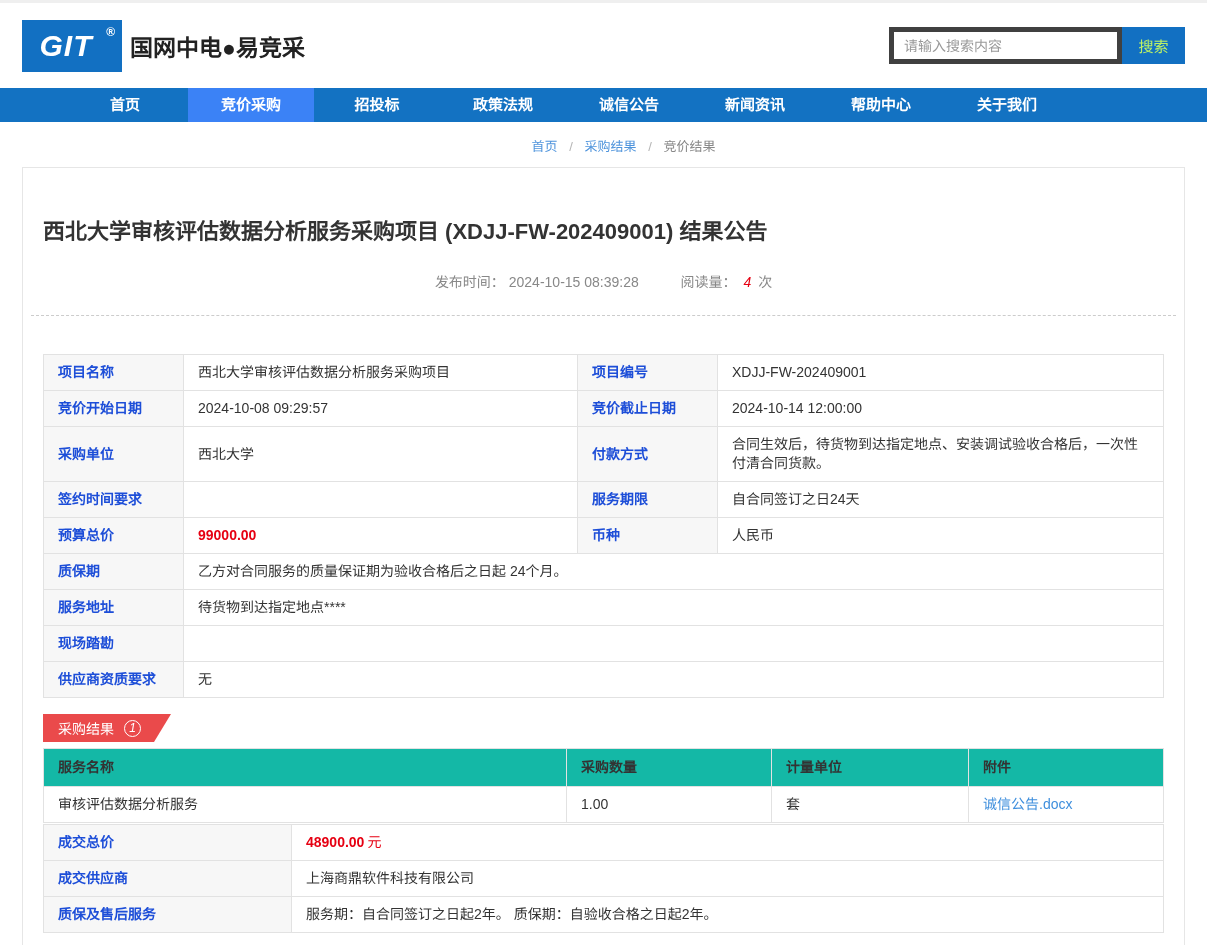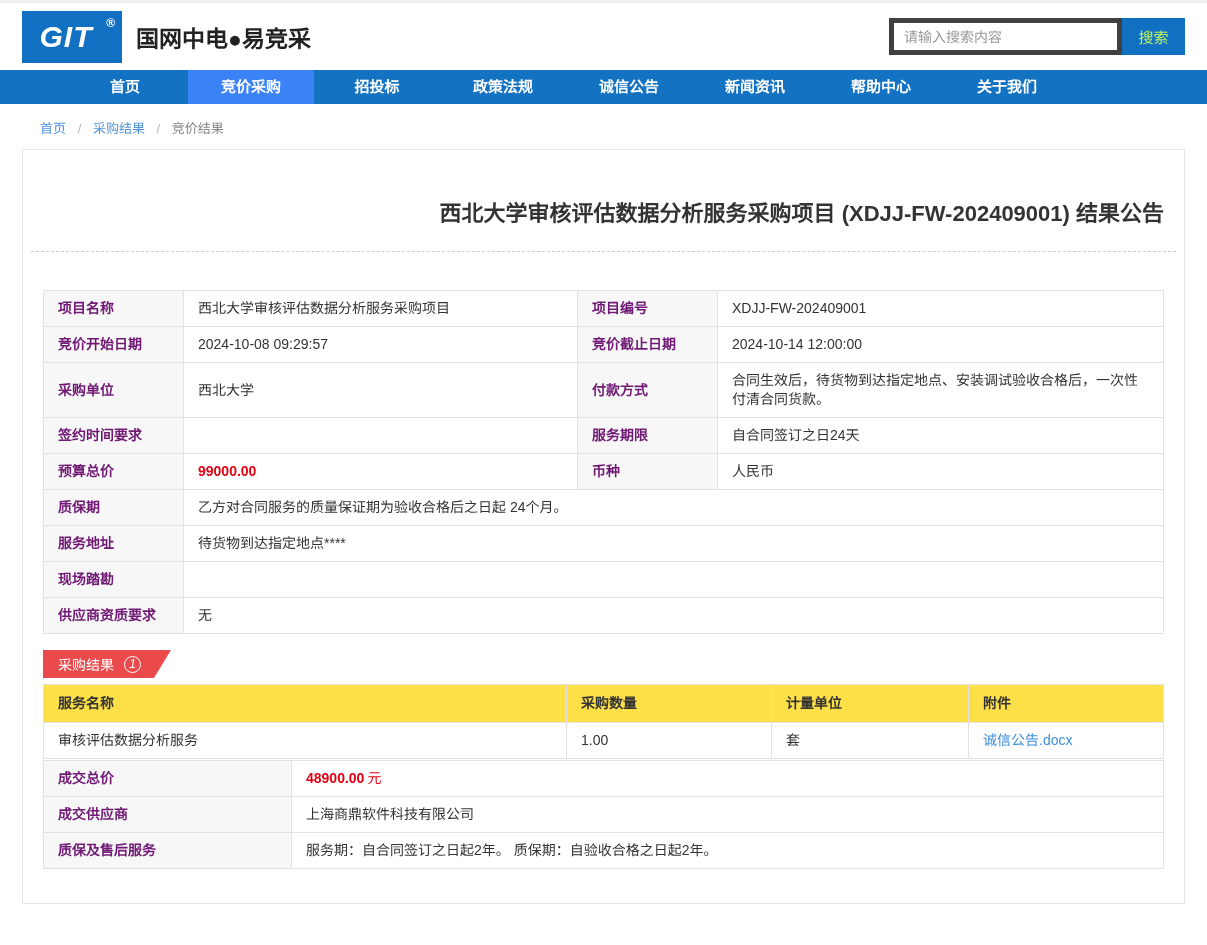--- a/index.html
+++ b/index.html
@@ -5,79 +5,79 @@
   * { box-sizing: border-box; }
   html,body { margin:0; padding:0; background:#fff; }
   body {
     width:1207px; min-height:945px;
     font-family:"Liberation Sans","DejaVu Sans",sans-serif;
     color:#333;
   }
   .topstrip { height:3px; background:#efefef; }
 
   
-  .header { height:67px; display:flex; align-items:center; justify-content:space-between; padding:0 22px; }
+  .header { height:85px; display:flex; align-items:center; justify-content:space-between; padding:0 22px; }
   .brand { display:flex; align-items:center; }
   .logo {
     width:100px; height:52px; background:#1270c2; color:#fff;
     display:flex; align-items:center; justify-content:center;
     font-style:italic; font-weight:bold; font-size:30px; letter-spacing:1px;
     position:relative; padding-right:12px;
   }
   .logo-reg { position:absolute; top:5px; right:7px; font-size:12px; font-style:normal; letter-spacing:0; }
-  .site-name { font-size:23px; font-weight:bold; color:#222; margin-left:14px; }
+  .site-name { font-size:23px; font-weight:bold; color:#222; margin-left:8px; }
   .search { display:flex; align-items:stretch; height:37px; }
   .search-input { width:233px; border:5px solid #404040; padding:0 10px; font-size:14px; outline:none; color:#333;
     font-family:"Liberation Sans","DejaVu Sans",sans-serif; }
   .search-input::placeholder { color:#999; }
   .search-btn { width:63px; background:#1270c2; color:#bef264; border:none; font-size:15px; cursor:pointer;
     font-family:"Liberation Sans","DejaVu Sans",sans-serif; }
 
   
   .nav { background:#1372c2; height:34px; }
   .nav-inner { display:flex; padding-left:62px; }
   .nav-item { width:126px; text-align:center; line-height:34px; color:#fff; font-size:15px; font-weight:bold;
     text-decoration:none; cursor:pointer; }
   .nav-item.active { background:#3b82f6; }
 
   
-  .breadcrumb { padding:14px 0 12px 40px; font-size:13px; color:#999; }
+  .breadcrumb { padding:14px 0 12px 40px; font-size:13px; color:#999;text-align:center; }
   .breadcrumb a { color:#4f94dc; text-decoration:none; cursor:pointer; }
   .breadcrumb .sep { margin:0 8px; color:#b5b5b5; }
   .breadcrumb .current { color:#888; }
 
   
   .card { margin:0 22px; border:1px solid #e6e6e6; background:#fff; padding:45px 20px 14px; min-height:755px; }
-  .title { margin:0; text-align:right; font-size:22px; font-weight:bold; color:#333; }
+  .title { margin:0; text-align:left; font-size:22px; font-weight:bold; color:#333; }
   .pubinfo { margin-top:26px; text-align:center; font-size:14px; color:#888; }
   .pubinfo .views { color:#e60012; font-style:italic; margin:0 3px; }
   .pubinfo .spacer { display:inline-block; width:34px; }
   .dashed { margin:24px -12px 0; border-top:1px dashed #ccc; }
 
   table { width:100%; border-collapse:collapse; table-layout:fixed; font-size:14px; }
   td,th { border:1px solid #e2e2e2; padding:8px 14px; line-height:19px; vertical-align:middle;
     word-break:break-all; text-align:left; }
-  .lbl { background:#f7f7f7; font-weight:bold; color:#701a75; }
+  .lbl { background:#f7f7f7; font-weight:bold; color:#1d4ed8; }
   .info-table { margin-top:38px; }
   .price { color:#e60012; font-weight:bold; }
   .price-unit { color:#e60012; font-weight:normal; margin-left:3px; }
 
   .result-tab-wrap { margin-top:16px; }
   .result-tab {
     display:inline-flex; align-items:center; height:28px; background:#ea4a4b; color:#fff;
     font-size:14px; padding:0 30px 0 15px;
     clip-path:polygon(0 0, 100% 0, calc(100% - 17px) 100%, 0 100%);
   }
   .count-badge {
     width:17px; height:17px; border:1px solid #fff; border-radius:50%;
     display:inline-flex; align-items:center; justify-content:center;
     font-size:12px; font-style:italic; margin-left:10px; line-height:1;
   }
   .result-table { margin-top:6px; }
-  .result-table th { background:#fde047; padding:9px 14px; }
+  .result-table th { background:#14b8a6; padding:9px 14px; }
   .attachment-link { color:#3f8fdd; text-decoration:none; cursor:pointer; }
   .summary-table { margin-top:1px; }
 </style>
 </head>
 <body>
 
 <div class="topstrip"></div>
 
 <header class="header">
   <div class="brand">
@@ -110,20 +110,28 @@
   <a>首页</a>
   <span class="sep">/</span>
   <a>采购结果</a>
   <span class="sep">/</span>
   <span class="current">竞价结果</span>
 </div>
 
 <main class="card">
   <h1 class="title">西北大学审核评估数据分析服务采购项目 (XDJJ-FW-202409001) 结果公告</h1>
 
+  <div class="pubinfo">
+    <span>发布时间：</span>
+    <span>2024-10-15 08:39:28</span>
+    <span class="spacer"></span>
+    <span>阅读量：</span>
+    <span class="views">4</span>
+    <span>次</span>
+  </div>
 
   <div class="dashed"></div>
 
   <table class="info-table">
     <colgroup>
         <col style="width:140px">
         <col>
         <col style="width:140px">
         <col style="width:446px">
       </colgroup>

